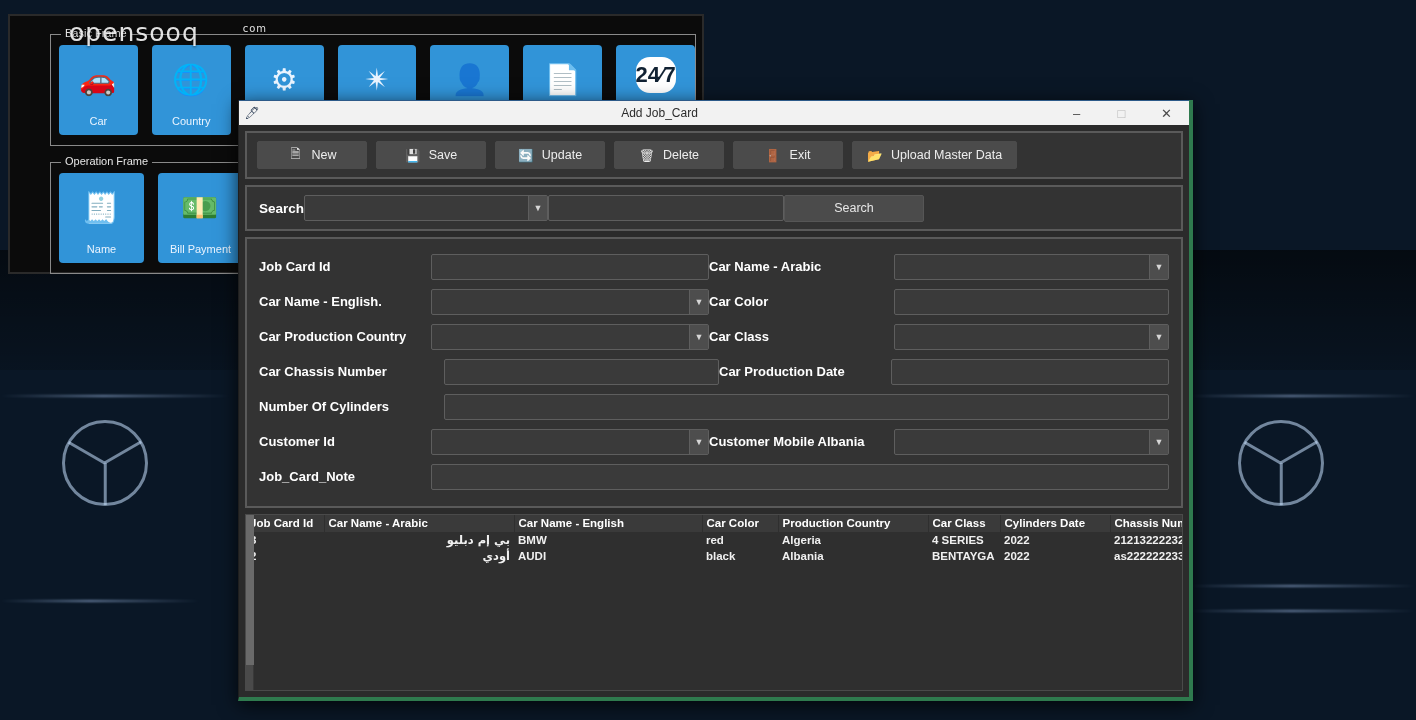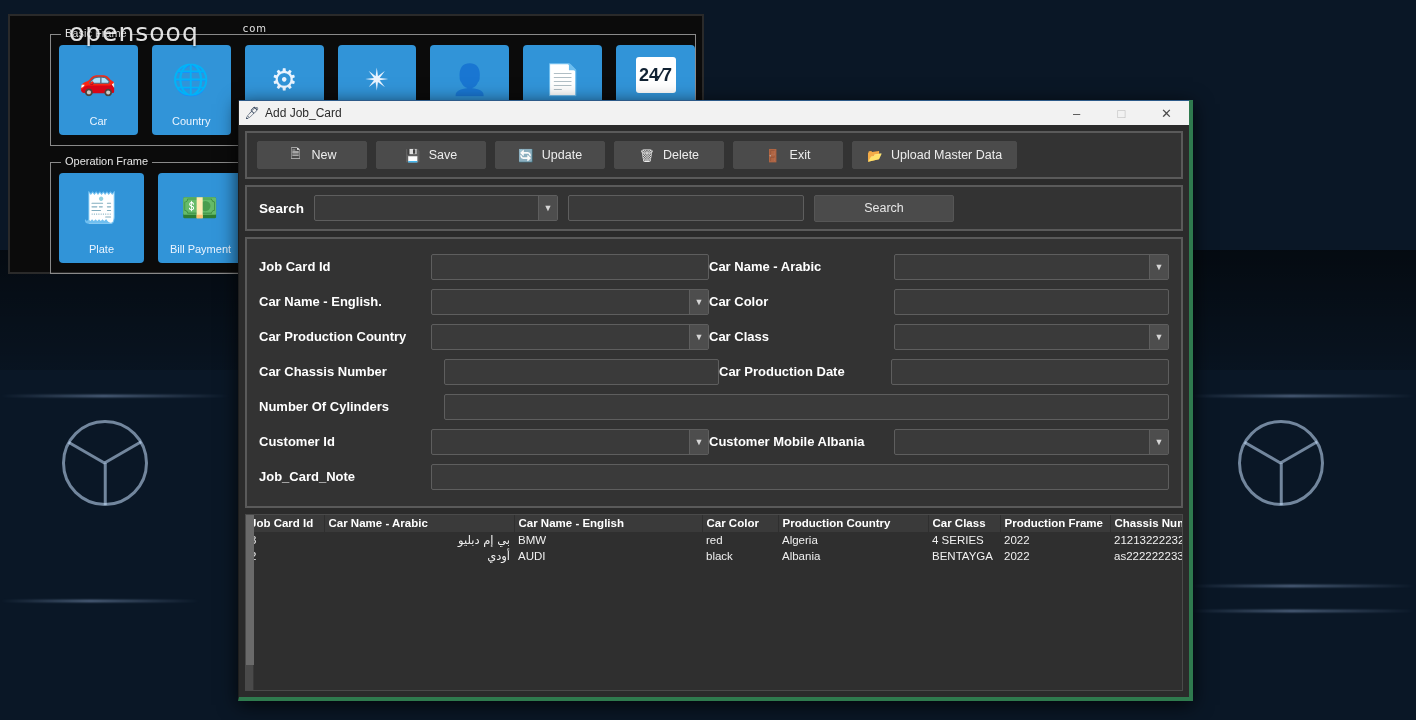--- a/index.html
+++ b/index.html
@@ -105,21 +105,21 @@
     border-bottom:4px solid #2f7a4e;
     border-left:1px solid #1f1f1f;
   }
   #titlebar {
     height:25px; background:#f2f2f2; color:#1a1a1a;
     display:flex; align-items:center;
     border-top:1px solid #2d5a89;
     flex:0 0 auto;
   }
   #titlebar .ti-icon { width:26px; text-align:center; font-size:12px; color:#2b3d55; }
-  #titlebar .ti-title { font-size:12px; color:#2b2b2b; flex:1 1 auto; }
+  #titlebar .ti-title { font-size:12px; color:#2b2b2b; flex:1 1 auto;text-align:center; }
   #titlebar .wbtns { display:flex; height:100%; }
   #titlebar .wbtn {
     width:45px; height:100%;
     display:flex; align-items:center; justify-content:center;
     font-size:13px; color:#4a4a4a;
   }
   #titlebar .wbtn.disabled { color:#b9b9b9; }
 
   #client {
     flex:1 1 auto; position:relative;
@@ -138,21 +138,21 @@
     height:28px; min-width:110px; padding:0 14px;
     background:#4b4b4b; border:1px solid #4b4b4b; border-radius:2px;
     display:flex; align-items:center; justify-content:center; gap:8px;
     color:#ededed; font-size:12.5px; white-space:nowrap;
   }
   .tbtn .bi { width:16px; height:16px; display:inline-flex; align-items:center; justify-content:center; }
   .tbtn.wide { min-width:150px; }
 
   
   #searchrow {
-    height:46px; display:flex; align-items:center; gap:10px; padding:0 12px;
+    height:46px; display:flex; align-items:center; padding:0 12px;
     background:#333; border:2px solid #5a5a5a;
   }
   #searchrow .lbl { color:#fff; font-size:13.5px; font-weight:bold; }
   .inp {
     background:#3a3a3a; border:1px solid #5e5e5e; border-radius:2px;
     height:26px; color:#e8e8e8; font-size:12px; padding:0 6px;
     font-family:"Liberation Sans", sans-serif;
     outline:none;
   }
   .combo { position:relative; display:inline-block; }
@@ -196,21 +196,21 @@
   }
   table.grid { width:100%; border-collapse:collapse; table-layout:fixed; }
   table.grid th {
     background:#3a3a3a; color:#ffffff; font-size:11.5px; font-weight:bold;
     text-align:left; padding:2px 4px 3px 4px; height:16px;
     border-right:1px solid #2f2f2f; white-space:nowrap; overflow:hidden;
   }
   table.grid td {
     color:#f0f0f0; font-size:11.5px; padding:1px 4px; height:15px;
     white-space:nowrap; overflow:hidden;
-    font-weight:normal;
+    font-weight:bold;
   }
   td.ar { direction:rtl; text-align:right; font-family:"DejaVu Sans", sans-serif; font-weight:normal;}
   #grid-left-gutter{
     position:absolute; left:0; top:0; bottom:0; width:8px; background:#4a4a4a;
     border-right:1px solid #393939;
   }
   #grid-scroll-thumb{
     position:absolute; left:0; top:0; width:8px; height:150px;
     background:#6a6a6a;
   }
@@ -259,32 +259,32 @@
       </div>
       <div class="tile">
         <span class="t-icon">👤</span>
         <span class="t-label"></span>
       </div>
       <div class="tile">
         <span class="t-icon">📄</span>
         <span class="t-label"></span>
       </div>
       <div class="tile">
-        <span class="t-icon" style="font-size:18px;font-weight:bold;color:#123;background:#fff;border-radius:3px;width:40px;height:36px;">24⁄7</span>
+        <span class="t-icon" style="font-size:22px;font-weight:bold;color:#123;background:#fff;border-radius:14px;width:40px;height:36px;">24⁄7</span>
         <span class="t-label"></span>
       </div>
     </div>
   </div>
 
   <div class="groupbox" id="gb-operation">
     <span class="gb-title">Operation Frame</span>
     <div class="tilerow">
       <div class="tile">
         <span class="t-icon">🧾</span>
-        <span class="t-label">Plate</span>
+        <span class="t-label">Name</span>
       </div>
       <div class="tile">
         <span class="t-icon">💵</span>
         <span class="t-label">Bill Payment</span>
       </div>
       <div class="tile">
         <span class="t-icon">📋</span>
         <span class="t-label">C</span>
       </div>
     </div>
@@ -454,21 +454,21 @@
             <col style="width:90px">
         </colgroup>
         <thead>
           <tr>
             <th>Job Card Id</th>
             <th>Car Name - Arabic</th>
             <th>Car Name - English</th>
             <th>Car Color</th>
             <th>Production Country</th>
             <th>Car Class</th>
-            <th>Production Frame</th>
+            <th>Cylinders Date</th>
             <th>Chassis Num</th>
           </tr>
         </thead>
         <tbody>
           <tr class="gridrow">
             <td>3</td>
             <td class="ar">بي إم دبليو</td>
             <td>BMW</td>
             <td>red</td>
             <td>Algeria</td>

